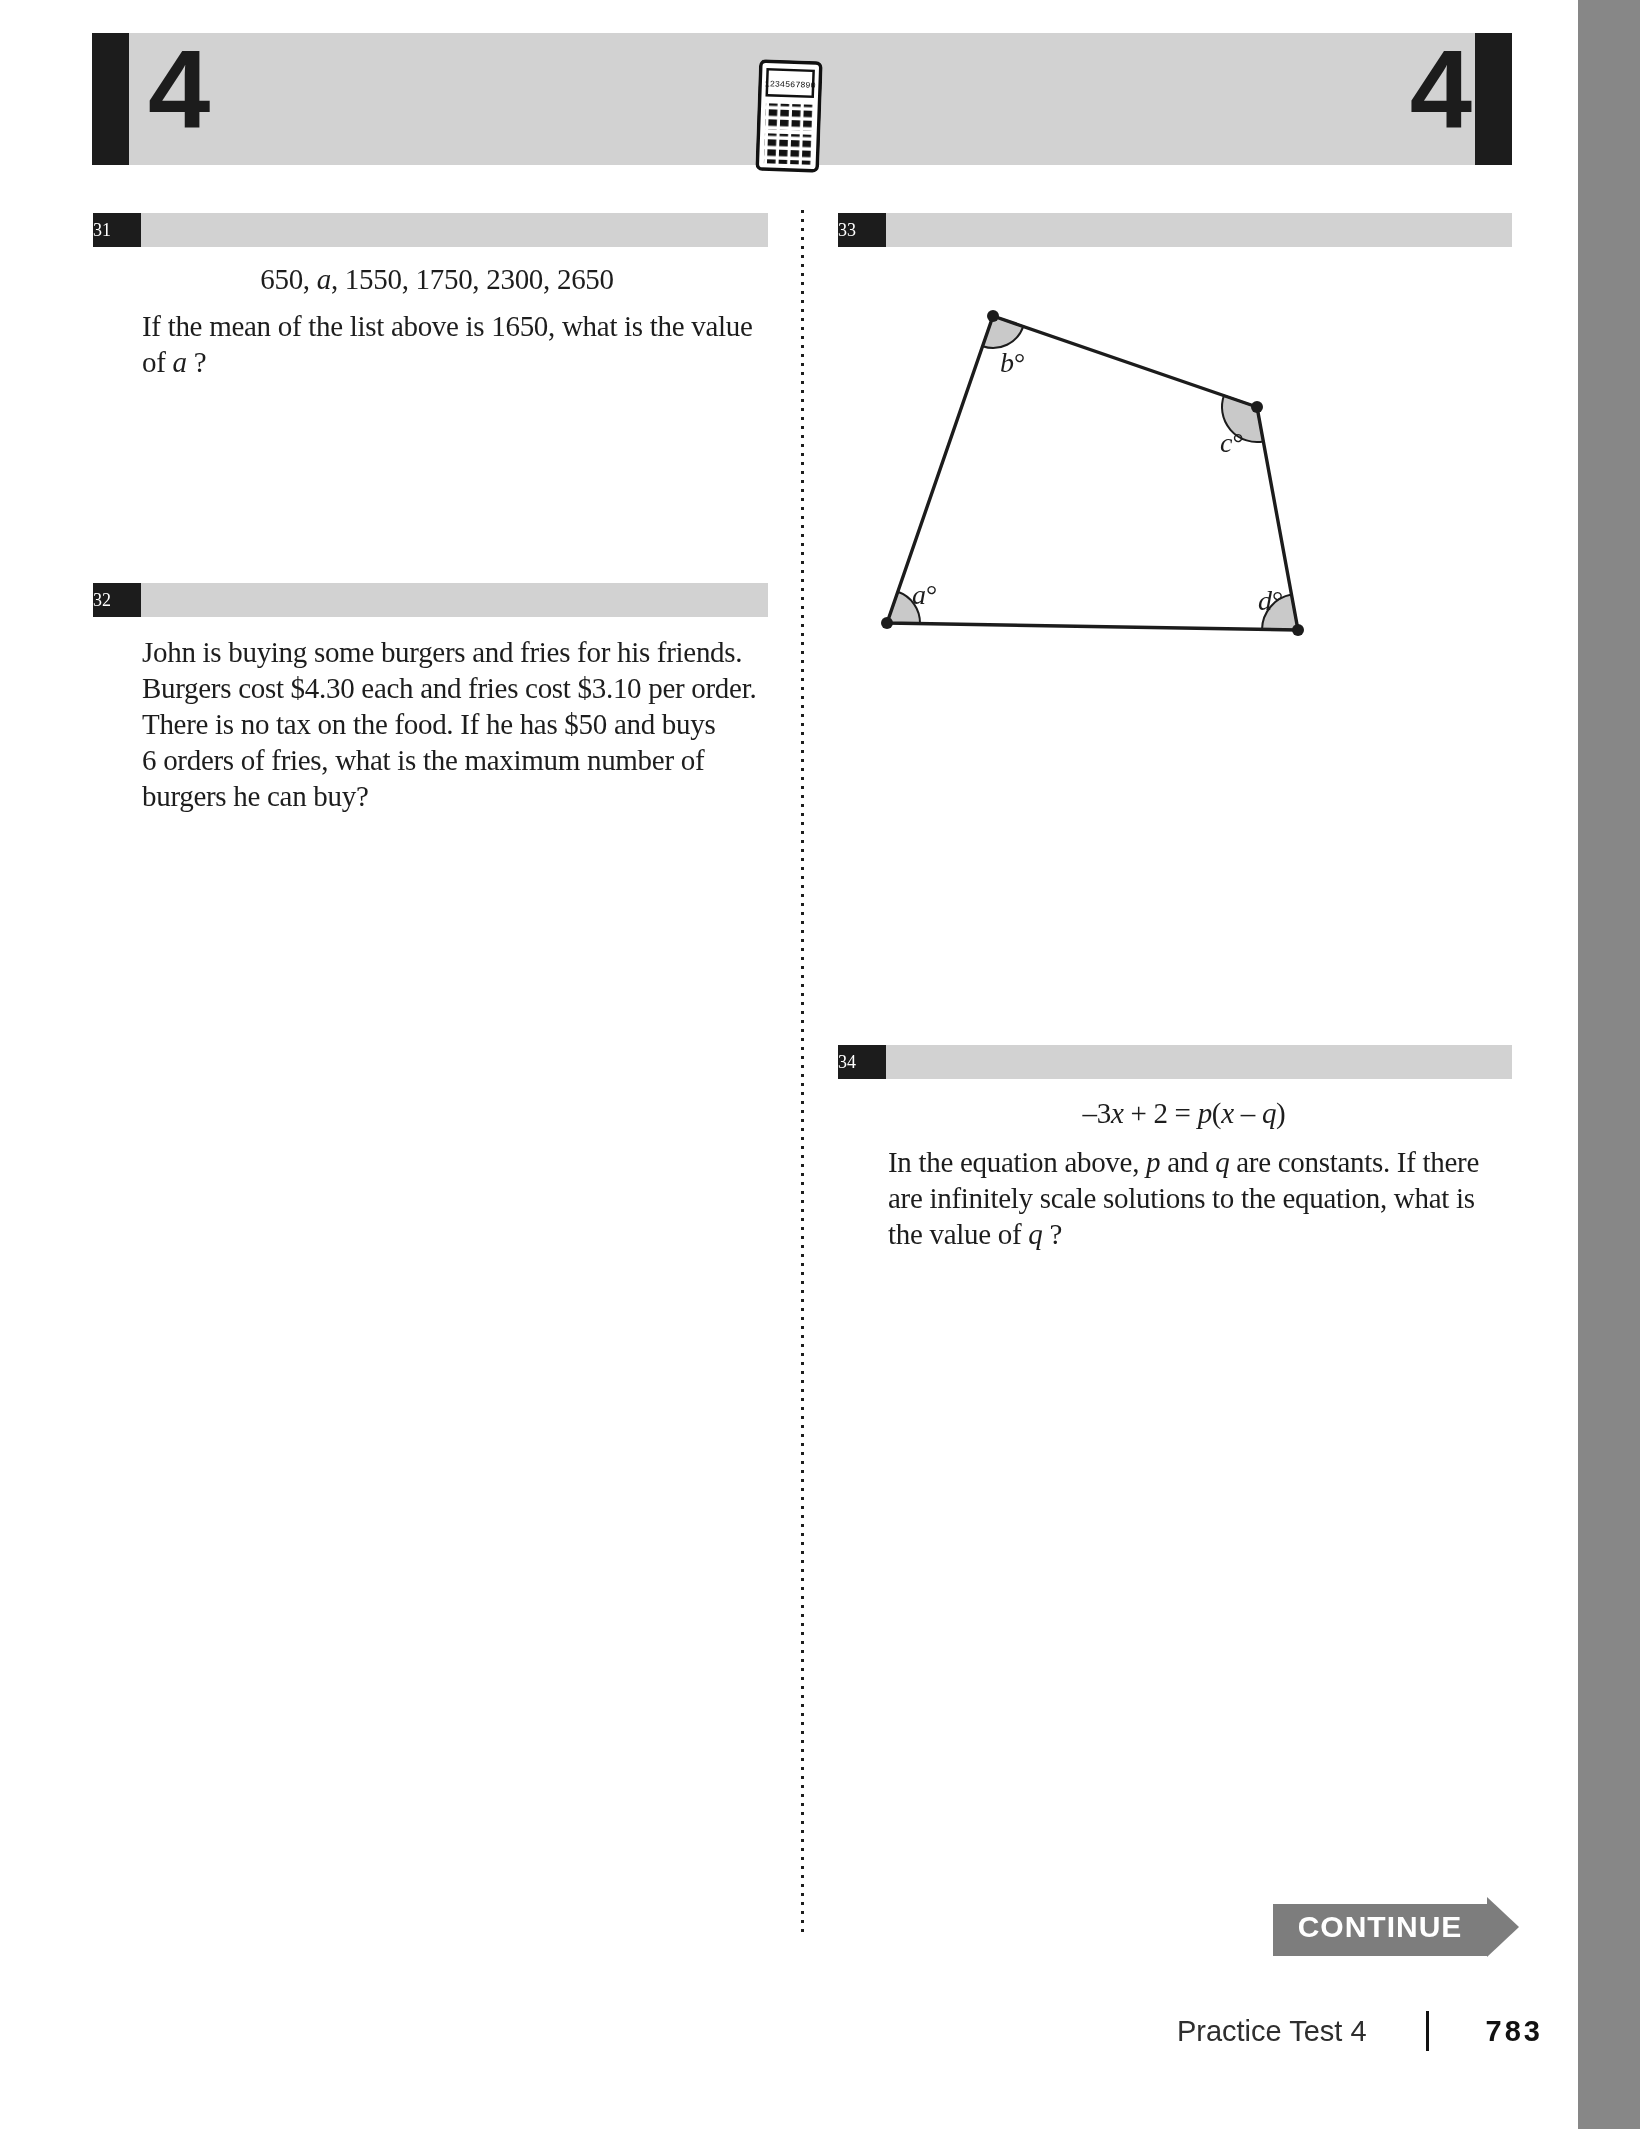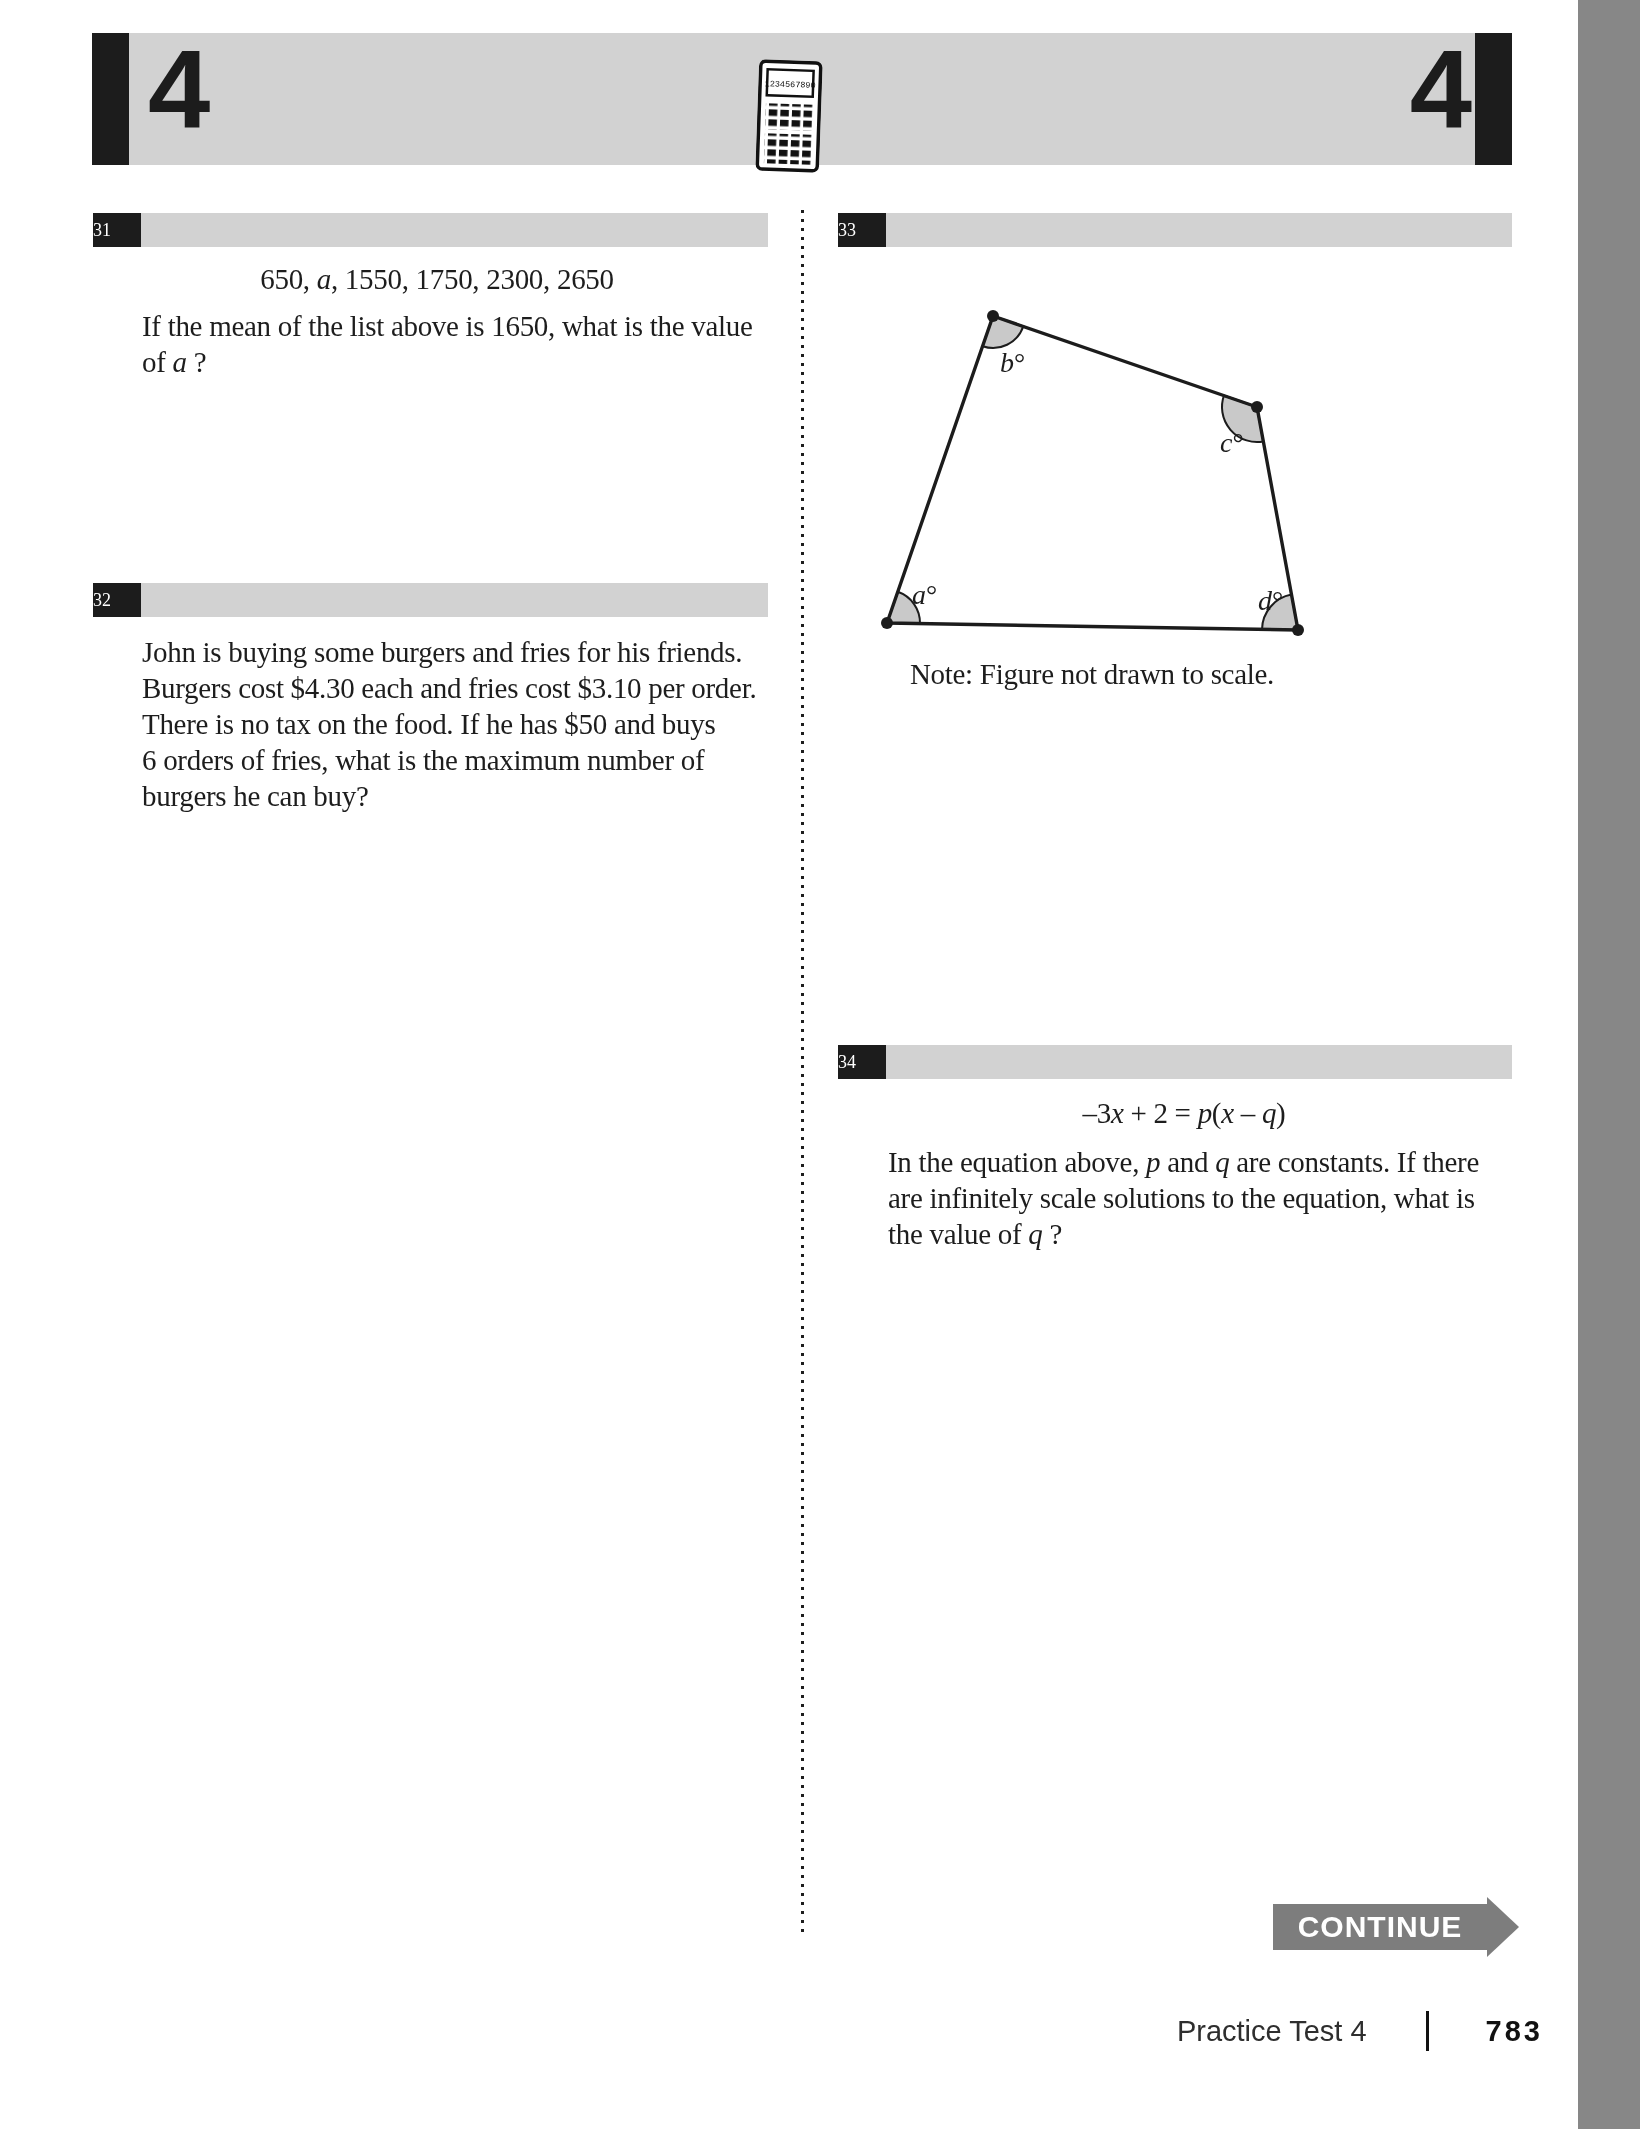--- a/index.html
+++ b/index.html
@@ -39,21 +39,21 @@
   .tblock{position:absolute;}
   .centered{text-align:center;}
   .ital{font-style:italic;}
   
   .figure-wrap{position:absolute;left:850px;top:290px;width:484px;height:412px;}
   .fig-note{position:absolute;left:0;top:368px;width:484px;text-align:center;
     font-size:29px;letter-spacing:-0.3px;}
   
   .continue{position:absolute;left:1273px;top:1897px;width:246px;height:60px;}
   .continue .body{
-    position:absolute;left:0;top:7px;width:214px;height:46px;background:#7d7d7d;
+    position:absolute;left:0;top:7px;width:214px;height:52px;background:#7d7d7d;
     color:#ffffff;font-family:"Liberation Sans",sans-serif;font-weight:bold;font-size:30px;
     line-height:46px;text-align:center;letter-spacing:1px;
   }
   .continue .head{
     position:absolute;left:214px;top:0;width:0;height:0;
     border-top:30px solid transparent;border-bottom:30px solid transparent;
     border-left:32px solid #7d7d7d;
   }
   
   .footer{
@@ -132,21 +132,20 @@
       <circle cx="37" cy="333" r="6" fill="#1c1c1c"></circle>
       <circle cx="143" cy="26" r="6" fill="#1c1c1c"></circle>
       <circle cx="407" cy="117" r="6" fill="#1c1c1c"></circle>
       <circle cx="448" cy="340" r="6" fill="#1c1c1c"></circle>
 
       <text x="62" y="314" font-size="28" font-family="Liberation Serif, serif" fill="#1d1d1d"><tspan font-style="italic">a</tspan><tspan>°</tspan></text>
       <text x="150" y="82" font-size="28" font-family="Liberation Serif, serif" fill="#1d1d1d"><tspan font-style="italic">b</tspan><tspan>°</tspan></text>
       <text x="370" y="162" font-size="28" font-family="Liberation Serif, serif" fill="#1d1d1d"><tspan font-style="italic">c</tspan><tspan>°</tspan></text>
       <text x="408" y="320" font-size="28" font-family="Liberation Serif, serif" fill="#1d1d1d"><tspan font-style="italic">d</tspan><tspan>°</tspan></text>
     </svg>
-    <div class="fig-note">Note: Figure not drawn to scale.</div>
   </div>
 
 
   <div class="qbar right-col" style="top:1045px;">
     <div class="qnum">34</div>
   </div>
   <div class="tblock centered" style="left:888px;top:1095px;width:592px;">
     <div class="tline"><span>–3</span><span class="ital">x</span><span> + 2 = </span><span class="ital">p</span><span>(</span><span class="ital">x</span><span> – </span><span class="ital">q</span><span>)</span></div>
   </div>
   <div class="tblock" style="left:888px;top:1144px;">

